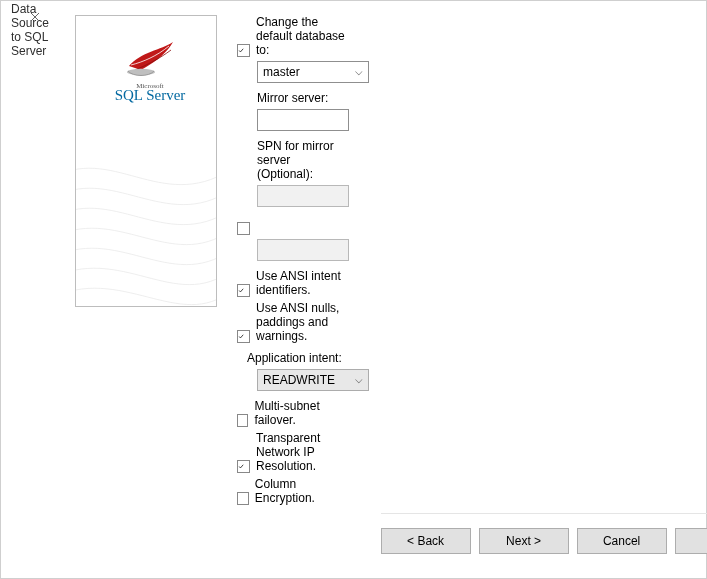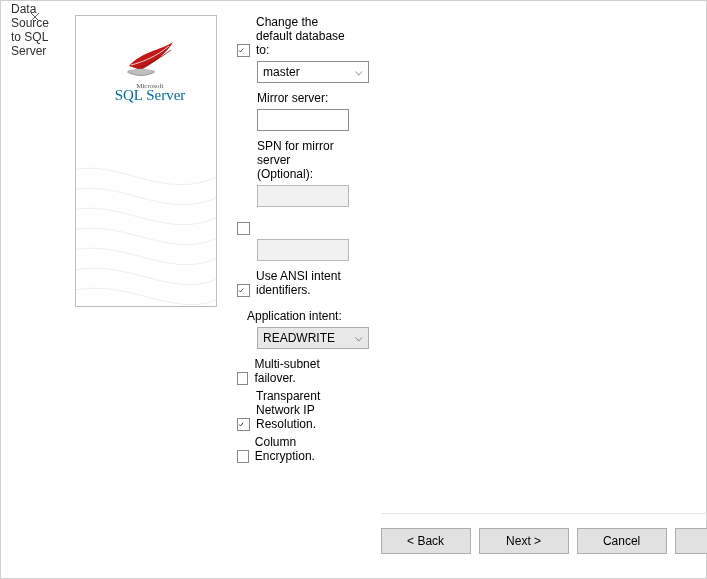--- a/index.html
+++ b/index.html
@@ -114,20 +114,28 @@
       <div class="sp8"></div>
       <div class="row">
         <span class="cb checked">
             <svg viewBox="0 0 11 11">
               <path d="M2 5.5 L4.2 8 L9 2.5" stroke="#1a1a1a" stroke-width="1.4" fill="none"></path>
             </svg>
           </span>
         <span class="lbl">Use ANSI intent identifiers.</span>
       </div>
       <div class="sp"></div>
+      <div class="row">
+        <span class="cb checked">
+            <svg viewBox="0 0 11 11">
+              <path d="M2 5.5 L4.2 8 L9 2.5" stroke="#1a1a1a" stroke-width="1.4" fill="none"></path>
+            </svg>
+          </span>
+        <span class="lbl">Use ANSI nulls, paddings and warnings.</span>
+      </div>
 
       <div class="sp8"></div>
       <div class="indent lbl" style="margin-left:10px">Application intent:</div>
       <div class="sp"></div>
       <div class="indent combo">
         <span>READWRITE</span>
         <span class="arrow">⌵</span>
       </div>
 
       <div class="sp8"></div>

